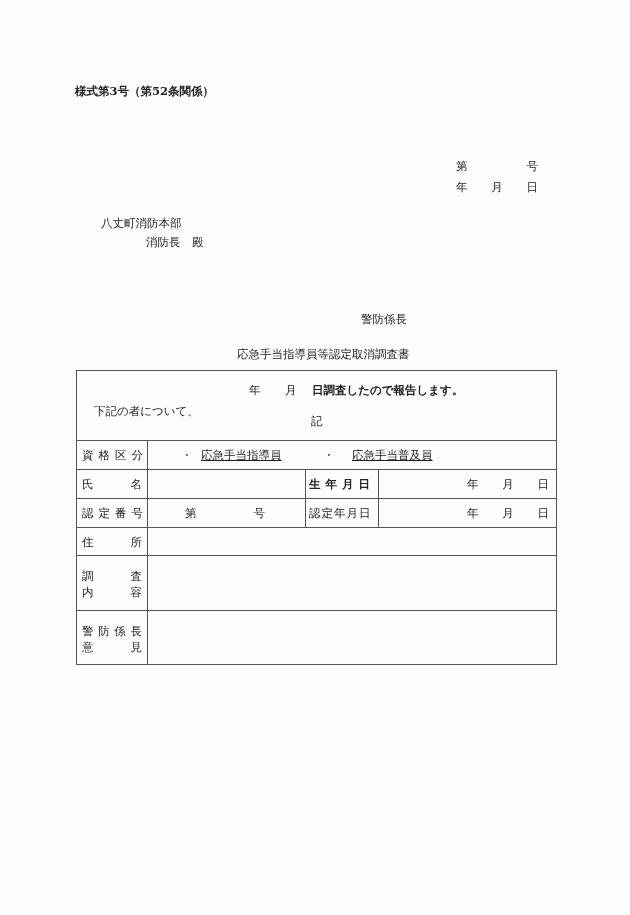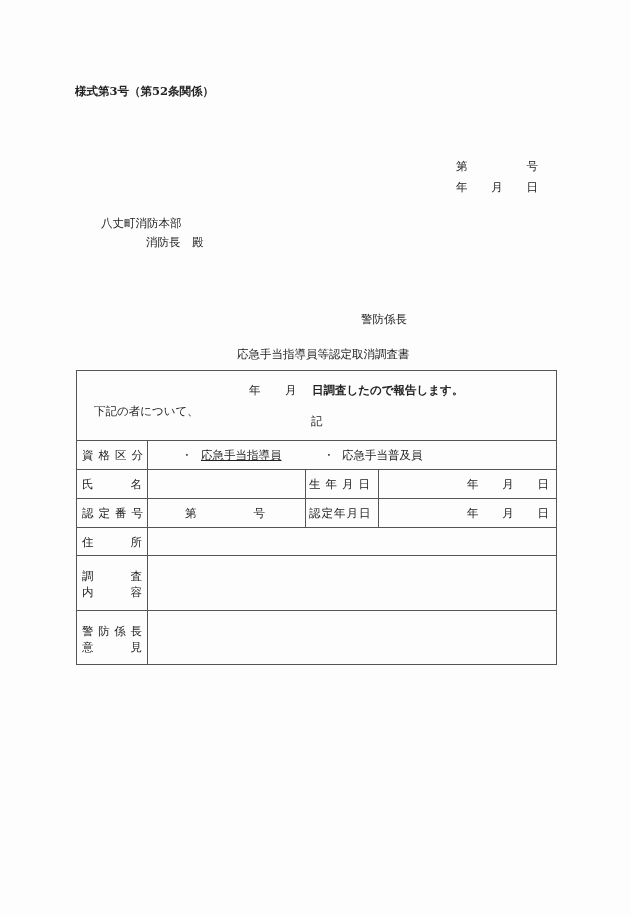--- a/index.html
+++ b/index.html
@@ -60,28 +60,28 @@
   </div>
   <div class="abs" style="left:249px;top:383px;">年</div>
   <div class="abs" style="left:285px;top:383px;">月</div>
   <div class="abs" style="left:312px;top:383px;font-weight:bold;">日調査したので報告します。</div>
   <div class="abs" style="left:311px;top:414px;">記</div>
 
   <div class="abs" style="left:82px;top:448px;letter-spacing:5px;">資格区分</div>
   <div class="abs" style="left:181px;top:448px;">・</div>
   <div class="abs" style="left:201px;top:448px;text-decoration:underline;">応急手当指導員</div>
   <div class="abs" style="left:323px;top:448px;">・</div>
-  <div class="abs" style="left:342px;top:448px;">応急手当普及員</div>
+  <div class="abs" style="left:352px;top:448px;text-decoration:underline;">応急手当普及員</div>
 
   <div class="abs spread" style="left:82px;top:477px;width:60px;">
     <span>氏</span>
     <span>名</span>
   </div>
   <div class="abs" style="left:148px;top:470px;width:157px;height:28px;"></div>
-  <div class="abs" style="left:309px;top:477px;letter-spacing:5px;">生年月日</div>
+  <div class="abs" style="left:309px;top:477px;letter-spacing:5px;font-weight:bold;">生年月日</div>
   <div class="abs spread" style="left:467px;top:477px;width:82px;">
     <span>年</span>
     <span>月</span>
     <span>日</span>
   </div>
 
   <div class="abs" style="left:82px;top:506px;letter-spacing:5px;">認定番号</div>
   <div class="abs spread" style="left:185px;top:506px;width:80px;">
     <span>第</span>
     <span>号</span>

